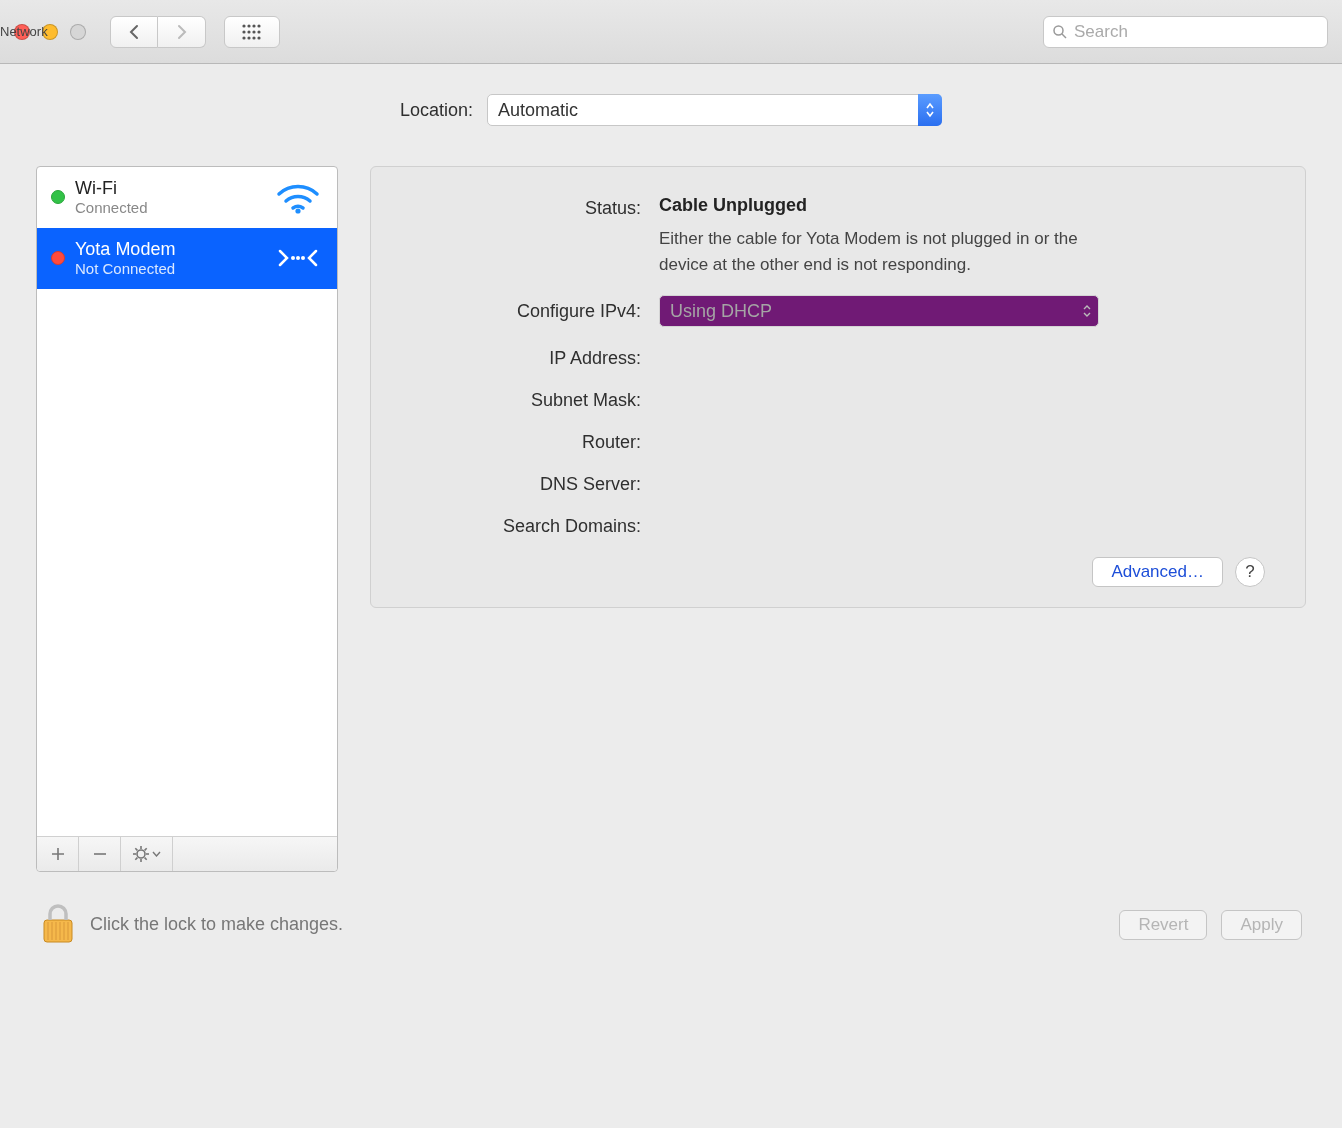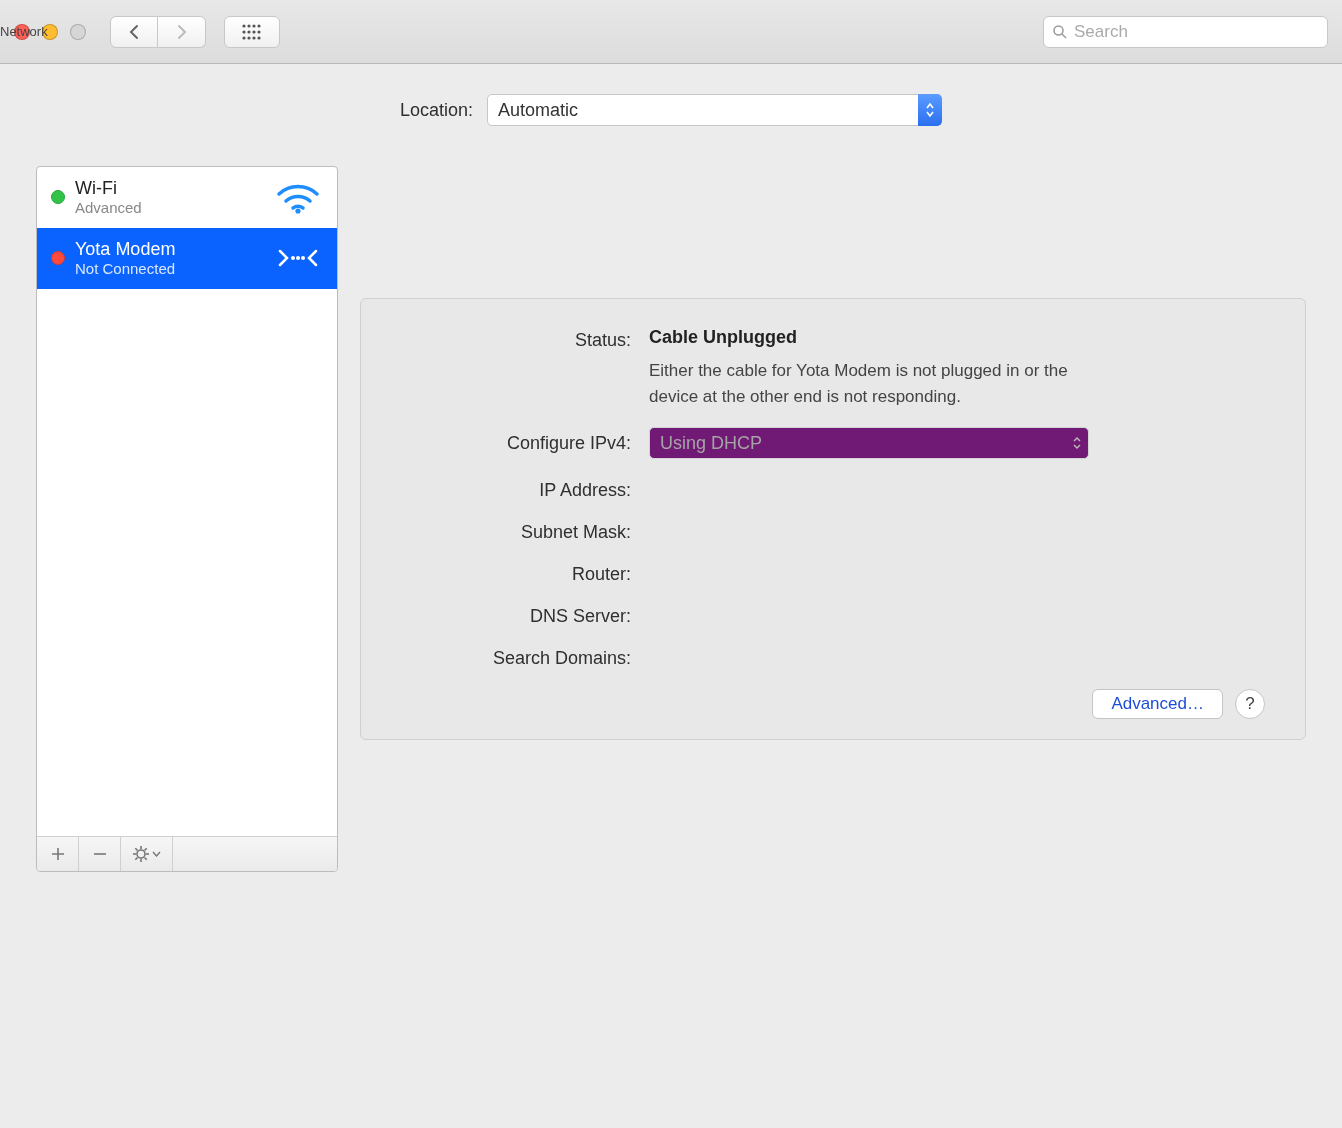--- a/index.html
+++ b/index.html
@@ -74,21 +74,21 @@
   }
   .up-down-chevron {
     width: 24px; height: 32px;
     background: linear-gradient(#5a9cff,#2a6ff0);
     border-radius: 0 5px 5px 0;
     display: flex; flex-direction: column; align-items: center; justify-content: center;
     position: absolute; right: -1px; top: -1px; bottom: -1px; height: auto;
   }
 
   .main-row {
-    display: flex; gap: 22px; align-items: center;
+    display: flex; gap: 32px; align-items: flex-start;
   }
 
   
   .service-list-wrap {
     width: 302px;
     display: flex; flex-direction: column;
     border: 1px solid #bcbcbc; border-radius: 4px;
     background: #fff;
   }
   .service-list {
@@ -261,21 +261,21 @@
 
   <div class="main-row">
 
     <div class="service-list-wrap">
       <div class="service-list">
 
         <div class="service-item">
           <div class="status-dot green"></div>
           <div class="svc-text">
             <div class="svc-name">Wi-Fi</div>
-            <div class="svc-status">Advanced</div>
+            <div class="svc-status">Connected</div>
           </div>
           <div class="svc-icon">
             <svg width="44" height="34" viewBox="0 0 44 34">
               <g stroke="#1e8eff" fill="none" stroke-width="3.5" stroke-linecap="round">
                 <path d="M3 14 A28 28 0 0 1 41 14"></path>
                 <path d="M10 21 A18 18 0 0 1 34 21"></path>
                 <path d="M17 28 A9 9 0 0 1 27 28"></path>
               </g>
               <circle cx="22" cy="31" r="2.6" fill="#1e8eff"></circle>
             </svg>
@@ -370,14 +370,35 @@
         <div></div>
       </div>
 
       <div class="pane-footer">
         <div class="mac-btn">Advanced…</div>
         <div class="help-btn">?</div>
       </div>
     </div>
   </div>
 
+  <div class="bottom-row">
+    <div>
+      <svg width="36" height="42" viewBox="0 0 36 42">
+        <rect x="4" y="18" width="28" height="22" rx="3" fill="#f5b84b" stroke="#c88a22" stroke-width="1"></rect>
+        <g stroke="#d9983a" stroke-width="1">
+            <line x1="8" y1="20" x2="8" y2="38"></line>
+            <line x1="12" y1="20" x2="12" y2="38"></line>
+            <line x1="16" y1="20" x2="16" y2="38"></line>
+            <line x1="20" y1="20" x2="20" y2="38"></line>
+            <line x1="24" y1="20" x2="24" y2="38"></line>
+            <line x1="28" y1="20" x2="28" y2="38"></line>
+          </g>
+        <path d="M10 18 V12 a8 8 0 0 1 16 0 V18" stroke="#bfbfbf" stroke-width="3.5" fill="none"></path>
+      </svg>
+    </div>
+    <div class="lock-text">Click the lock to make changes.</div>
+    <div class="bottom-btns">
+      <div class="mac-btn disabled">Revert</div>
+      <div class="mac-btn disabled">Apply</div>
+    </div>
+  </div>
 
 </div>
 
 </body></html>

